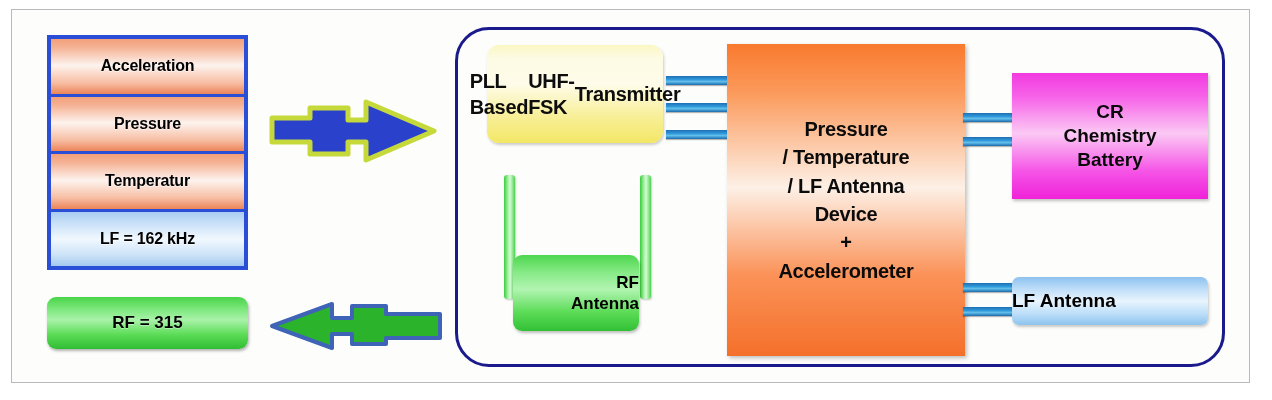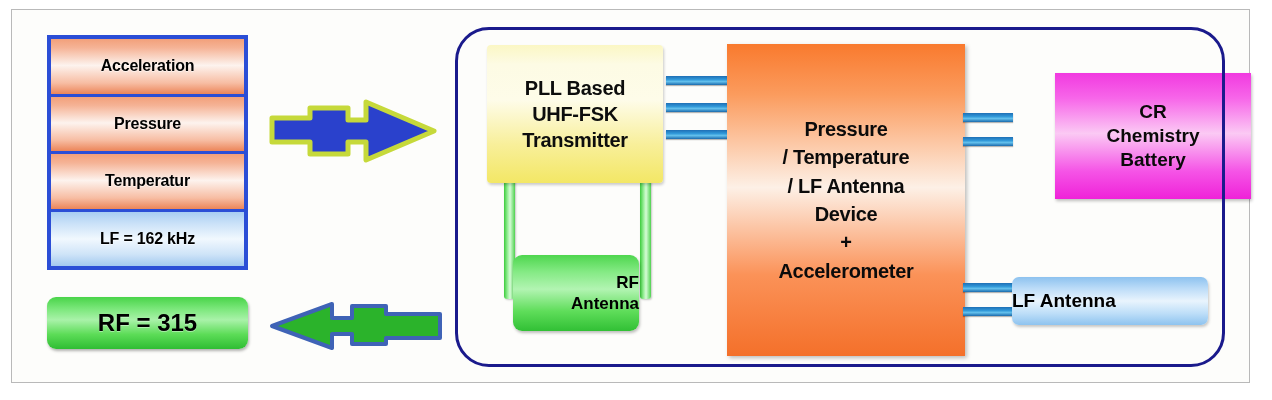--- a/index.html
+++ b/index.html
@@ -76,43 +76,42 @@
   #rf-box {
     position: absolute;
     left: 47px;
     top: 297px;
     width: 201px;
     height: 52px;
     border-radius: 9px;
     display: flex;
     align-items: center;
     justify-content: center;
-    font-size: 24px;
+    font-size: 17px;
     font-weight: bold;
     color: #000000;
     background: linear-gradient(to bottom,
         #49d449 0%, #7ee87e 24%, #a9f2a9 44%, #5cdc57 72%, #2fbd33 100%);
     box-shadow: 1px 2px 3px rgba(0,0,0,0.30);
     text-shadow: 0 1px 0 rgba(255,255,255,0.4);
   }
   
   .arrow-svg { position: absolute; }
   #arrow-uplink { left: 266px; top: 96px; }
   #arrow-downlink { left: 266px; top: 296px; }
 
   
   #pll-box {
     position: absolute;
     left: 487px;
     top: 45px;
     width: 176px;
-    height: 138px;
-    border-radius: 4px;
-    display: flex;
-    flex-direction: column;
+    height: 98px;
+    border-radius: 12px;
+    display: flex;
     align-items: center;
     justify-content: center;
     background: linear-gradient(to bottom,
         #fbf7c4 0%, #fdfbe4 14%, #fefce9 40%, #f8ef9a 72%, #f3e765 100%);
     box-shadow: 1px 2px 3px rgba(0,0,0,0.20);
   }
   #pll-box .line {
     font-size: 20px;
     font-weight: bold;
     color: #0d0d0d;
@@ -183,21 +182,20 @@
     top: 73px;
     width: 196px;
     height: 126px;
     display: flex;
     flex-direction: column;
     align-items: center;
     justify-content: center;
     background: linear-gradient(to bottom,
         #f13ae0 0%, #f766e9 20%, #fbc9f4 48%, #f554e6 78%, #ef22d8 100%);
     box-shadow: 1px 2px 3px rgba(0,0,0,0.25);
-    margin-left: 43px;
   }
   #battery-box .line {
     font-size: 19px;
     font-weight: bold;
     color: #0a0a0a;
     line-height: 1.28;
   }
   
   #lf-antenna-box {
     position: absolute;

